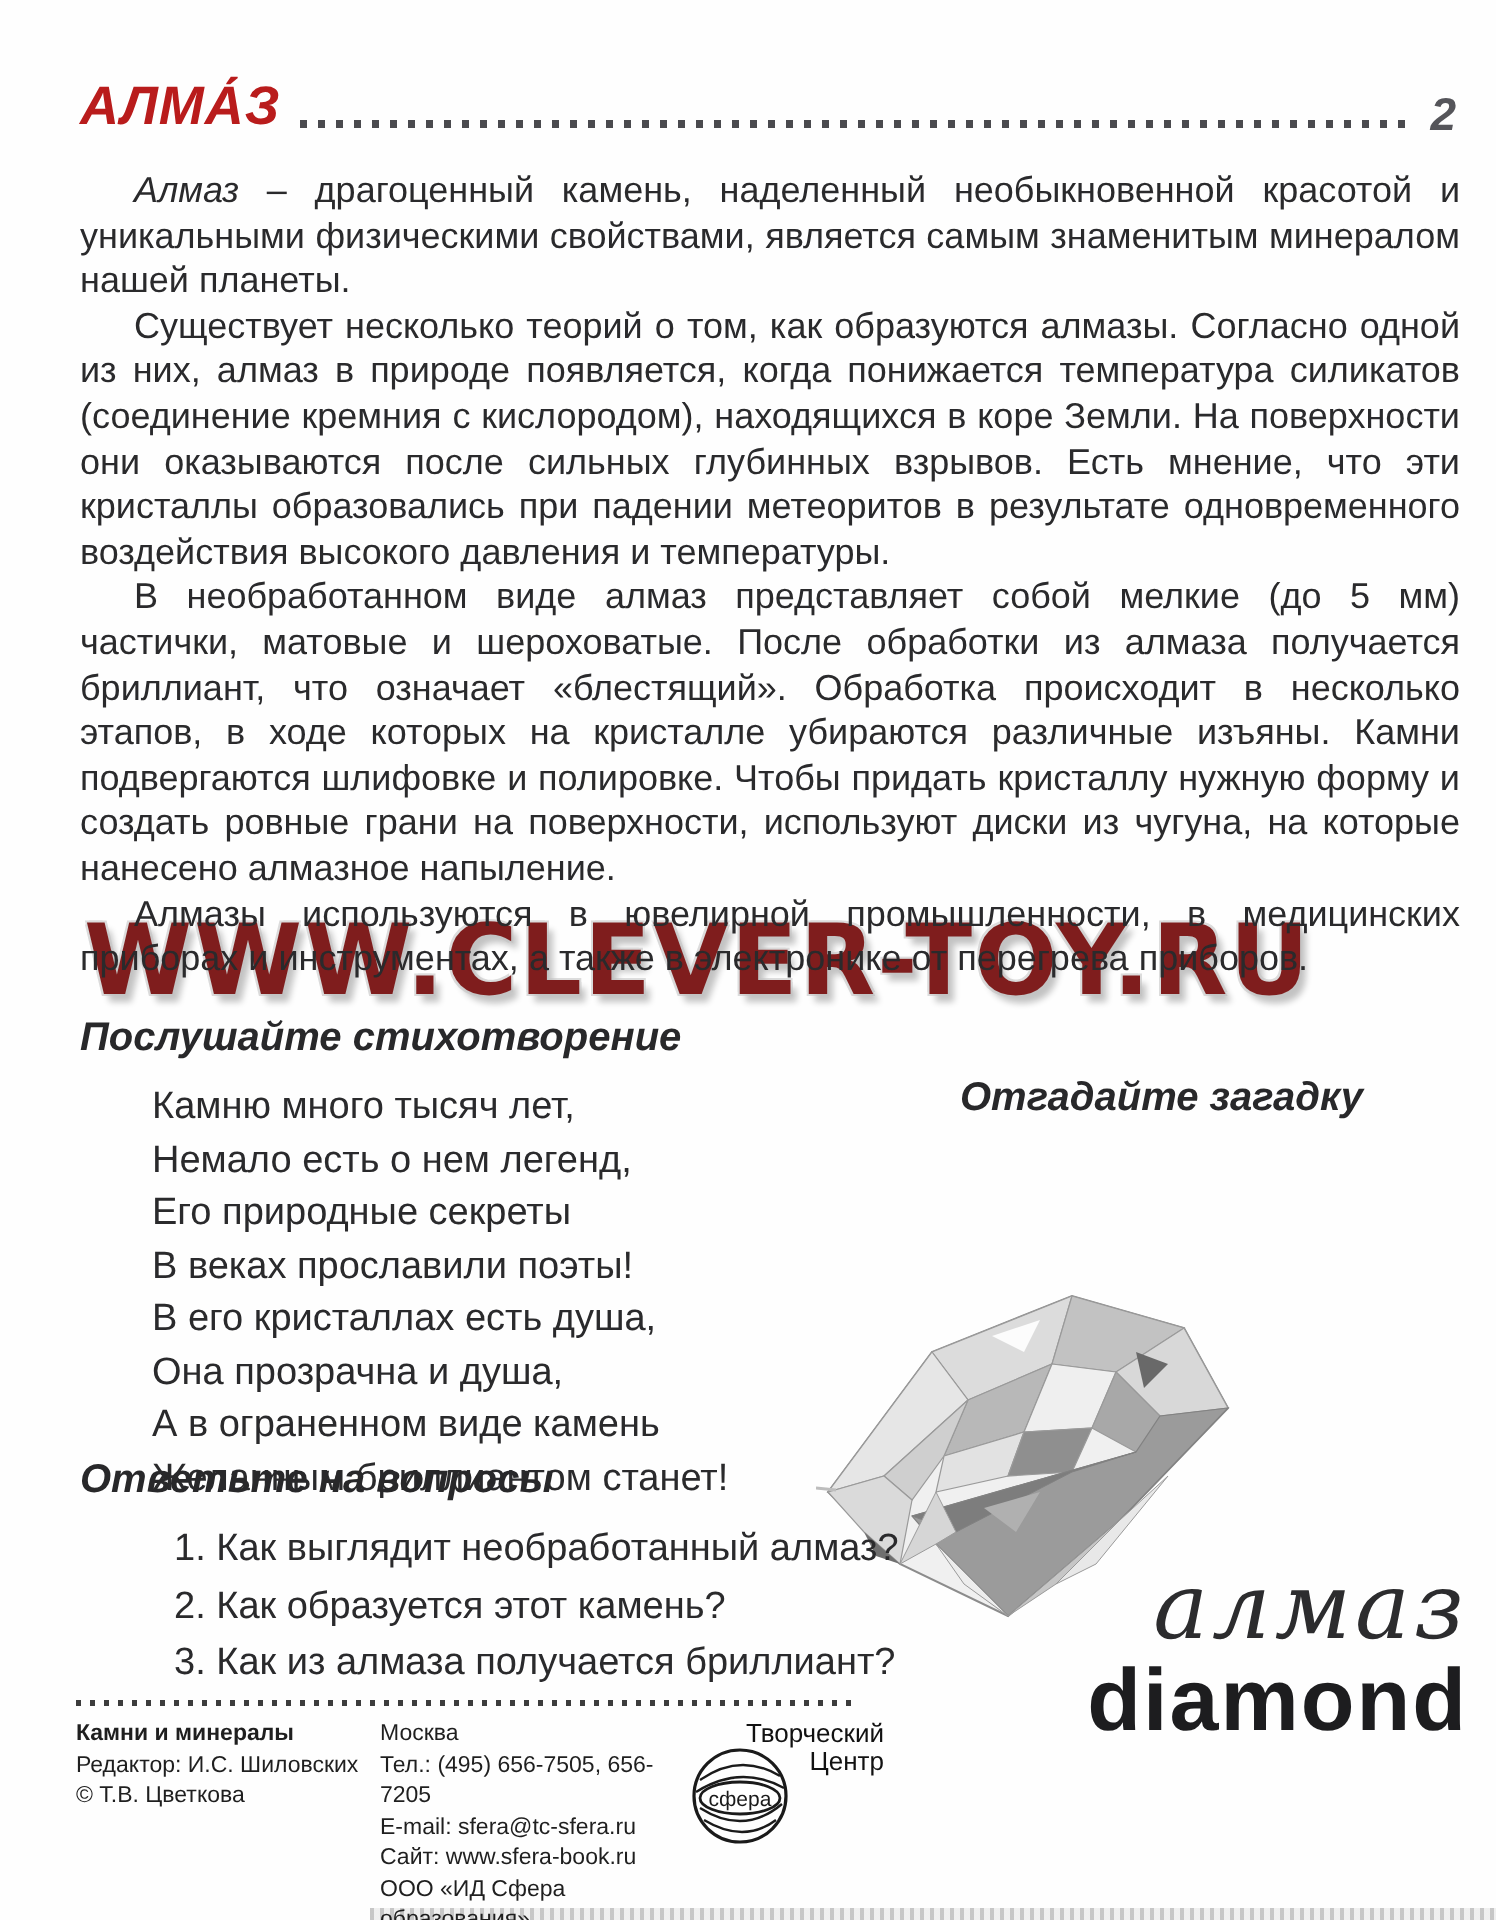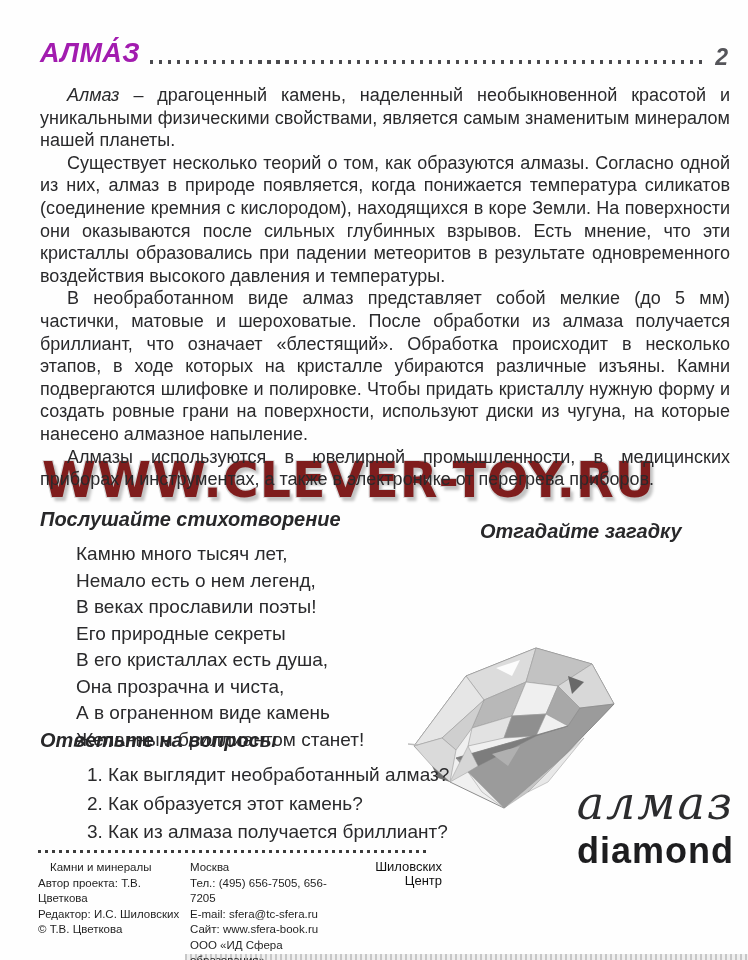--- a/index.html
+++ b/index.html
@@ -3,61 +3,61 @@
 <meta charset="utf-8">
 <style>
   html,body{margin:0;padding:0;}
   body{
     width:748px;height:960px;background:#fdfdfd;position:relative;overflow:hidden;
     font-family:"Liberation Sans","DejaVu Sans",sans-serif;color:#2a2a2c;
   }
   .page{position:absolute;inset:0;background:#fefefe;}
   
   .header{position:absolute;left:40px;right:20px;top:38px;display:flex;align-items:flex-end;}
-  .title{font-size:27px;font-weight:bold;font-style:italic;color:#a21caf;letter-spacing:.5px;white-space:nowrap;}
+  .title{font-size:27px;font-weight:bold;font-style:italic;color:#b91c1c;letter-spacing:.5px;white-space:nowrap;}
   .leader{flex:1;height:4px;margin:0 8px 5px 10px;
     background:repeating-linear-gradient(90deg,#4a4a4e 0 3.5px,transparent 3.5px 9px);}
   .pagenum{font-size:23px;font-weight:bold;font-style:italic;color:#55555a;margin-bottom:-2px;}
   
   .bodytext{position:absolute;left:40px;right:18px;top:84px;z-index:3;}
   .bodytext p{margin:0;font-size:18px;line-height:22.6px;text-align:justify;text-indent:27px;}
   .lead-word{font-style:italic;}
   
   .watermark{
     position:absolute;left:42px;top:452px;z-index:1;white-space:nowrap;
     font-family:"DejaVu Sans",sans-serif;font-size:49px;font-weight:bold;letter-spacing:1px;
     color:#7f1d1d;
     text-shadow:3px 4px 3px #c3c3c3,-1px -1px 0 #dcdcdc,1px -1px 0 #dcdcdc,-1px 1px 0 #dcdcdc,1px 1px 0 #d2d2d2;
   }
   
   .subhead{position:absolute;font-size:20px;font-weight:bold;font-style:italic;color:#28282a;z-index:3;}
   .h-poem{left:40px;top:508px;}
-  .h-riddle{left:480px;top:520px;text-align:center;}
+  .h-riddle{left:480px;top:538px;text-align:center;}
   .h-questions{left:40px;top:729px;}
   .verse{position:absolute;z-index:3;font-size:19px;line-height:26.5px;}
   .poem{left:36px;top:541px;margin-left:40px;}
   .riddle{left:480px;top:541px;width:240px;}
   .riddle-answer{font-style:italic;text-align:right;padding-right:8px;}
   .questions{position:absolute;left:40px;top:761px;z-index:3;font-size:19px;line-height:28.5px;margin-left:47px;}
   
   .diamond-wrap{position:absolute;left:408px;top:642px;width:212px;height:172px;z-index:2;}
   
   .vocab{position:absolute;right:14px;top:778px;text-align:right;z-index:3;}
   .vocab .ru{font-family:"DejaVu Serif",serif;font-style:italic;font-size:46px;line-height:50px;color:#2c2c2e;letter-spacing:2px;}
-  .vocab .en{font-size:36px;font-weight:bold;line-height:46px;color:#1d1d1f;letter-spacing:1px;}
+  .vocab .en{font-size:44px;font-weight:bold;line-height:46px;color:#1d1d1f;letter-spacing:1px;}
   .vocab .tr{font-family:"DejaVu Serif",serif;font-size:35px;line-height:46px;color:#2c2c2e;}
   
   .footer{position:absolute;left:38px;top:850px;width:392px;z-index:3;}
   .footer-dots{height:3px;margin-bottom:7px;
     background:repeating-linear-gradient(90deg,#3c3c3c 0 2.5px,transparent 2.5px 7px);}
   .footer-cols{display:flex;font-size:11.5px;line-height:15.5px;color:#1f1f1f;}
   .fcol1{width:152px;}
   .fcol2{width:160px;}
   .fcol-logo{width:80px;position:relative;}
-  .fbold{font-weight:normal;margin-left:12px;}
+  .fbold{font-weight:bold;}
   .logo-text{position:absolute;right:-12px;top:0;text-align:right;font-size:13px;line-height:14px;color:#111;}
   .logo-circle{position:absolute;left:-6px;top:12px;}
   
   .bottom-strip{position:absolute;left:185px;right:0;bottom:0;height:6px;
     background:repeating-linear-gradient(90deg,#b9b9b9 0 2px,#ececec 2px 5px);opacity:.8;}
 </style>
 </head>
 <body>
 
 <div class="page">
@@ -74,24 +74,24 @@
     <p><span class="lead-word">Алмаз</span><span> – драгоценный камень, наделенный необыкновенной красотой и уникальными физическими свойствами, является самым знаменитым минералом нашей планеты.</span></p>
     <p>Существует несколько теорий о том, как образуются алмазы. Согласно одной из них, алмаз в природе появляется, когда понижается температура силикатов (соединение кремния с кислородом), находящихся в коре Земли. На поверхности они оказываются после сильных глубинных взрывов. Есть мнение, что эти кристаллы образовались при падении метеоритов в результате одновременного воздействия высокого давления и температуры.</p>
     <p>В необработанном виде алмаз представляет собой мелкие (до 5 мм) частички, матовые и шероховатые. После обработки из алмаза получается бриллиант, что означает «блестящий». Обработка происходит в несколько этапов, в ходе которых на кристалле убираются различные изъяны. Камни подвергаются шлифовке и полировке. Чтобы придать кристаллу нужную форму и создать ровные грани на поверхности, используют диски из чугуна, на которые нанесено алмазное напыление.</p>
     <p>Алмазы используются в ювелирной промышленности, в медицинских приборах и инструментах, а также в электронике от перегрева приборов.</p>
   </div>
 
   <div class="subhead h-poem">Послушайте стихотворение</div>
   <div class="verse poem">
     <div>Камню много тысяч лет,</div>
     <div>Немало есть о нем легенд,</div>
+    <div>Его природные секреты</div>
     <div>В веках прославили поэты!</div>
-    <div>Его природные секреты</div>
     <div>В его кристаллах есть душа,</div>
-    <div>Она прозрачна и чиста,</div>
+    <div>Она прозрачна и душа,</div>
     <div>А в ограненном виде камень</div>
     <div>Желанным бриллиантом станет!</div>
   </div>
 
   <div class="subhead h-riddle">Отгадайте загадку</div>
 
   <div class="subhead h-questions">Ответьте на вопросы</div>
   <div class="questions">
     <div>1. Как выглядит необработанный алмаз?</div>
     <div>2. Как образуется этот камень?</div>
@@ -133,35 +133,45 @@
   <div class="vocab">
     <div class="ru">алмаз</div>
     <div class="en">diamond</div>
   </div>
 
   <div class="footer">
     <div class="footer-dots"></div>
     <div class="footer-cols">
       <div class="fcol1">
         <div class="fbold">Камни и минералы</div>
-        <div>Автор проекта: Т.В. Цветкова</div>
         <div>Редактор: И.С. Шиловских</div>
         <div>© Т.В. Цветкова</div>
       </div>
       <div class="fcol2">
         <div>Москва</div>
         <div>Тел.: (495) 656-7505, 656-7205</div>
         <div>E-mail: sfera@tc-sfera.ru</div>
         <div>Сайт: www.sfera-book.ru</div>
         <div>ООО «ИД Сфера образования»</div>
       </div>
       <div class="fcol-logo">
         <div class="logo-text">
-          <div>Шиловских</div>
+          <div>Творческий</div>
           <div>Центр</div>
+        </div>
+        <div class="logo-circle">
+          <svg width="52" height="52" viewBox="0 0 52 52" xmlns="http://www.w3.org/2000/svg">
+            <circle cx="26" cy="26" r="23" fill="none" stroke="#1a1a1a" stroke-width="1.6"></circle>
+            <path d="M6,18 Q26,4 46,16" fill="none" stroke="#1a1a1a" stroke-width="1.2"></path>
+            <path d="M4,24 Q26,10 48,22" fill="none" stroke="#1a1a1a" stroke-width="1.2"></path>
+            <path d="M8,38 Q28,50 44,38" fill="none" stroke="#1a1a1a" stroke-width="1.2"></path>
+            <path d="M6,32 Q28,46 47,30" fill="none" stroke="#1a1a1a" stroke-width="1.2"></path>
+            <ellipse cx="26" cy="27" rx="20" ry="8" fill="#ffffff" stroke="#1a1a1a" stroke-width="1.4"></ellipse>
+            <text x="26" y="31" text-anchor="middle" font-family="Liberation Sans, sans-serif" font-size="10.5" fill="#1a1a1a">сфера</text>
+          </svg>
         </div>
       </div>
     </div>
   </div>
 
   <div class="bottom-strip"></div>
 
 </div>
 
 </body></html>

